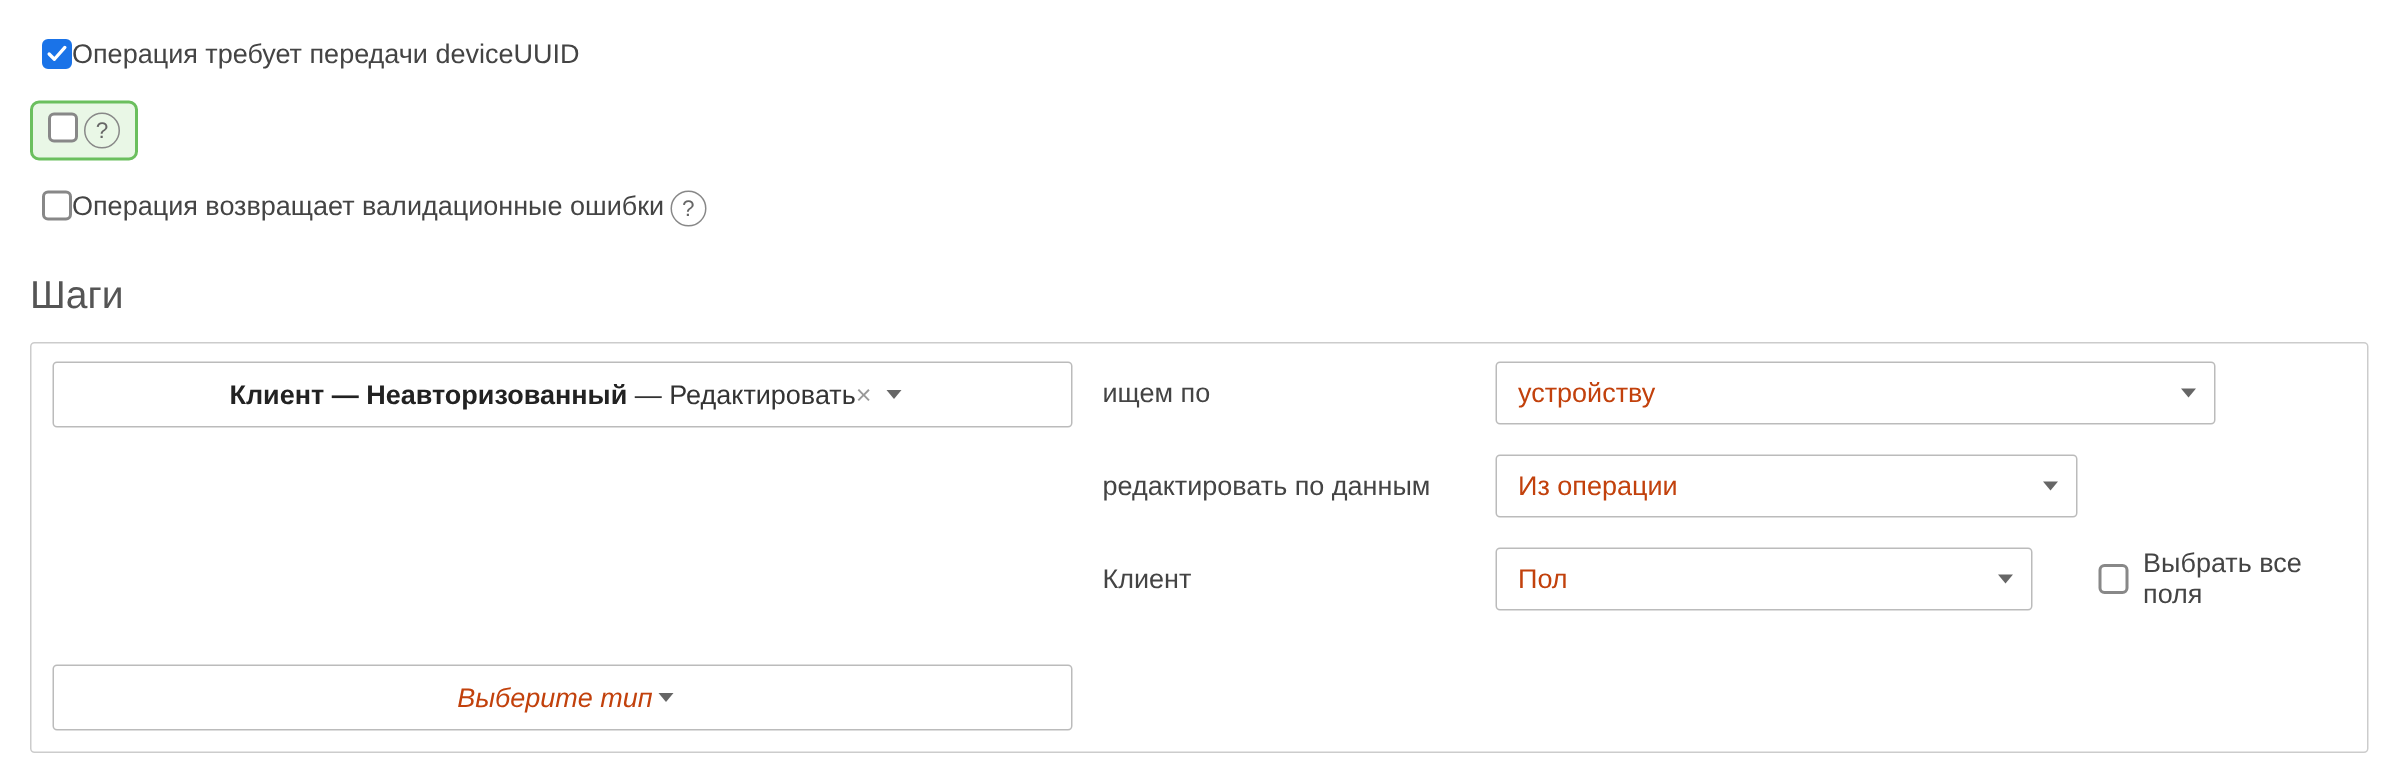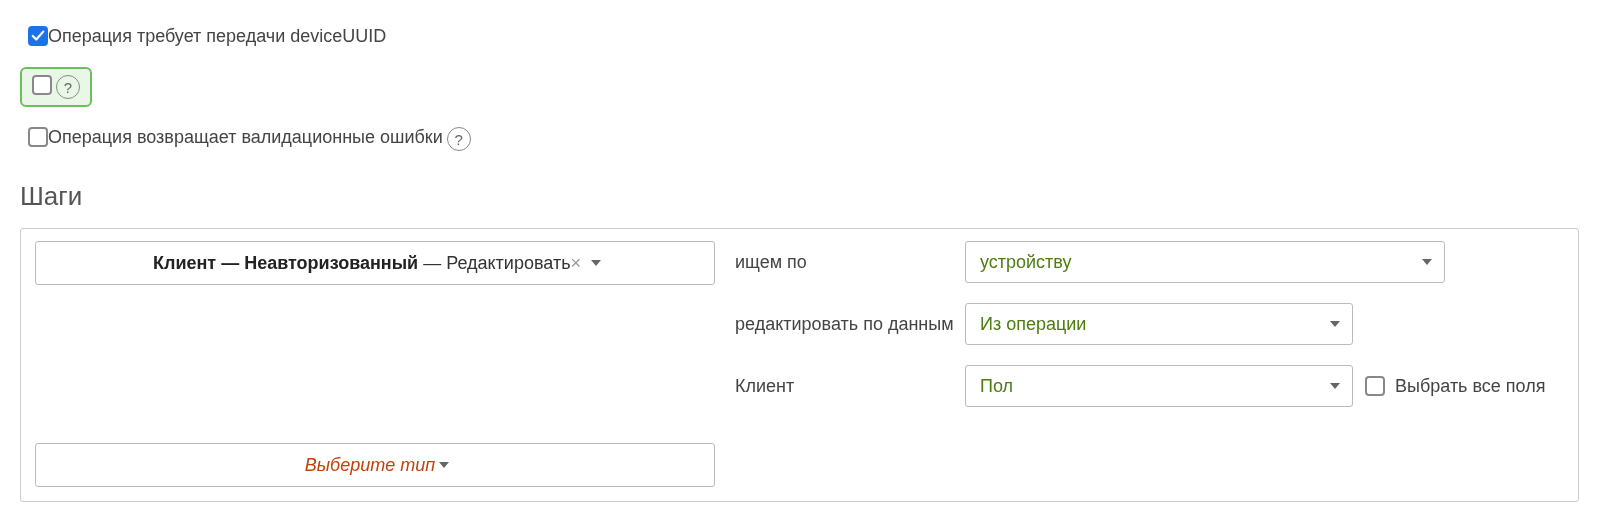--- a/index.html
+++ b/index.html
@@ -114,41 +114,41 @@
   }
   .step-right {
     flex: 1;
     display: flex;
     flex-direction: column;
     gap: 20px;
   }
   .field-row {
     display: flex;
     align-items: center;
-    gap: 0;
+    gap: 32px;
   }
   .field-label {
     width: 230px;
     color: #444;
     flex-shrink: 0;
   }
   .dropdown {
     border: 1px solid #bbb;
     border-radius: 3px;
     height: 42px;
     display: flex;
     align-items: center;
     justify-content: space-between;
     padding: 0 12px 0 14px;
     background: #fff;
     cursor: pointer;
   }
   .dd-wide { width: 480px; }
   .dd-med { width: 388px; }
-  .dropdown .dd-text { color: #4d7c0f; text-align: center; }
+  .dropdown .dd-text { color: #c2410c; text-align: center; }
   .after-dd {
     display: flex;
     align-items: center;
     gap: 10px;
     margin-left: 12px;
   }
   .bottom-select {
     margin-top: 36px;
     width: 680px;
   }

